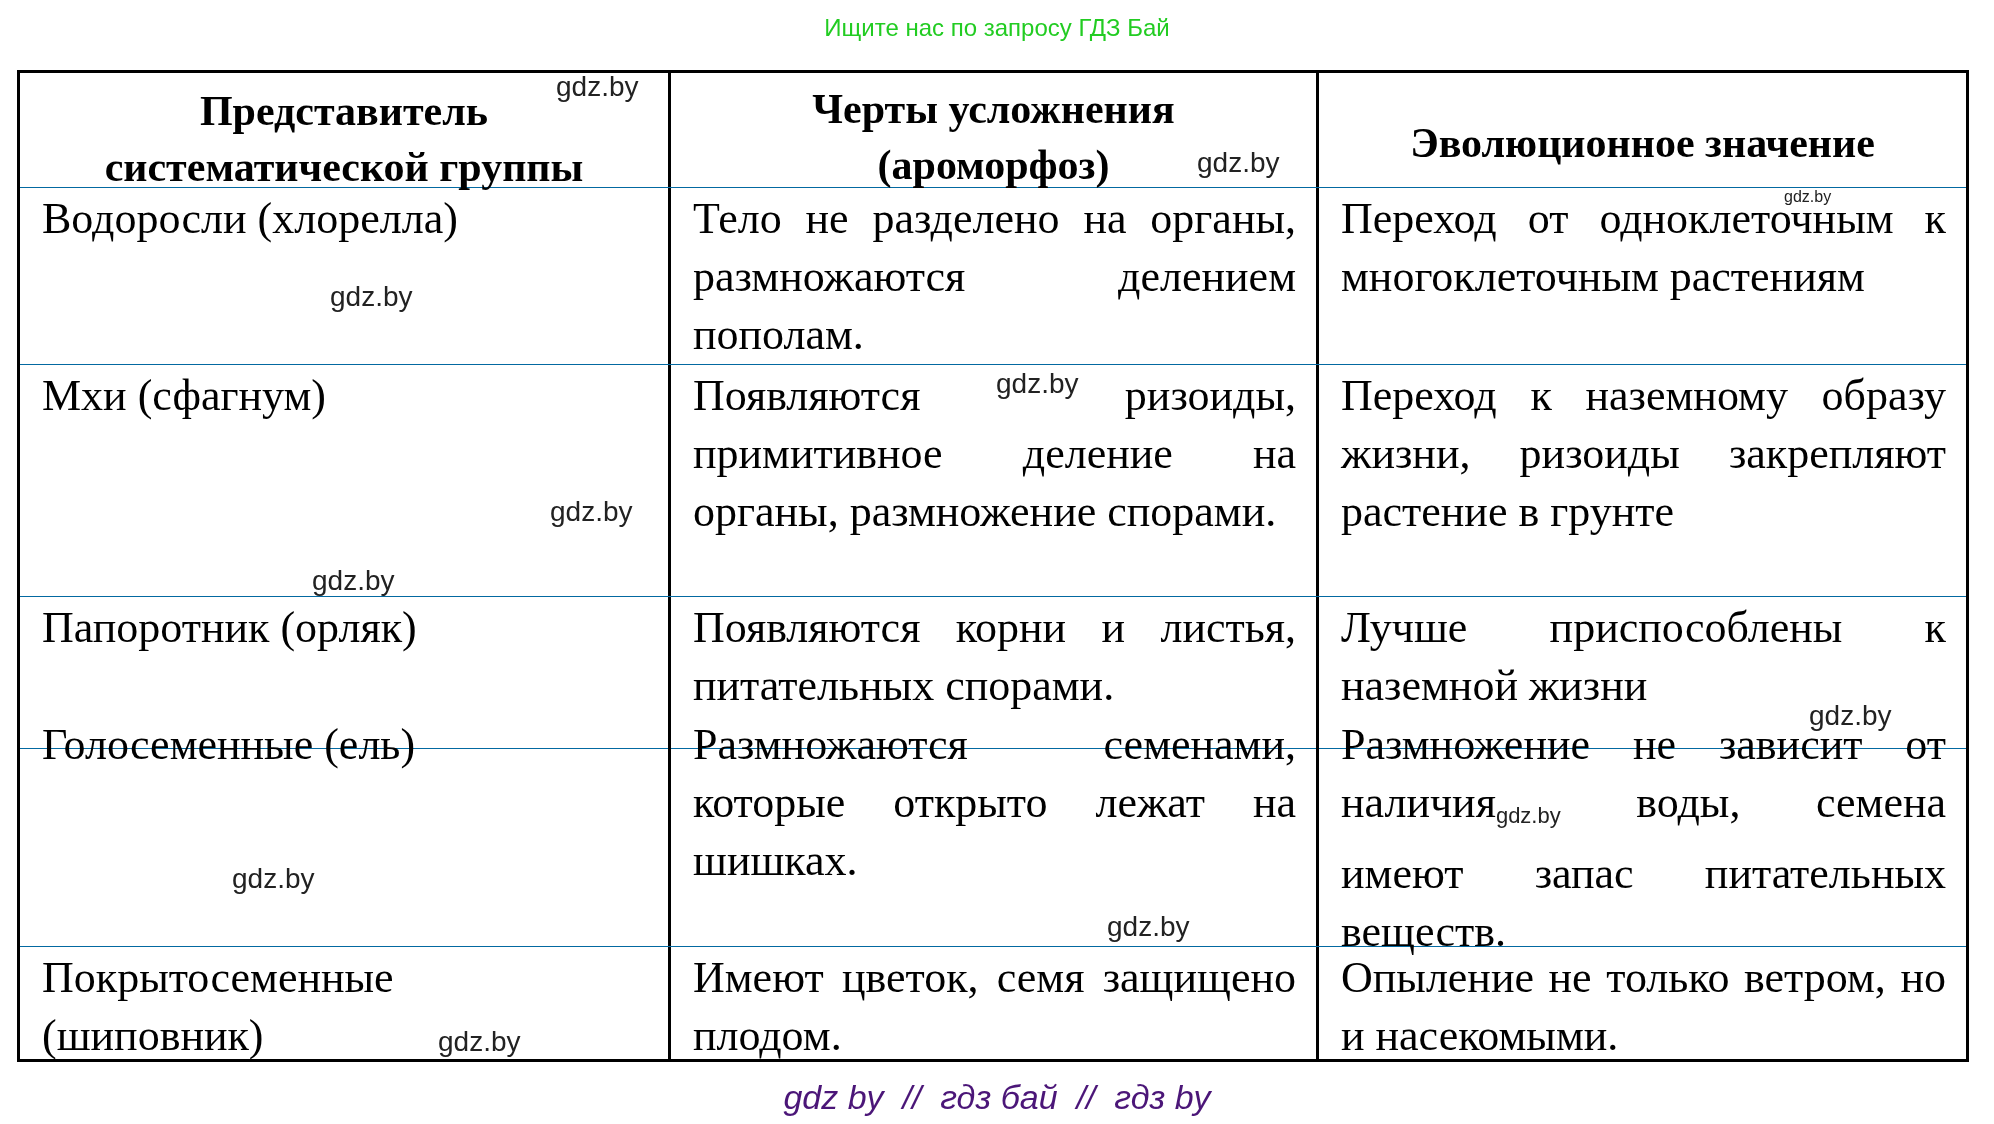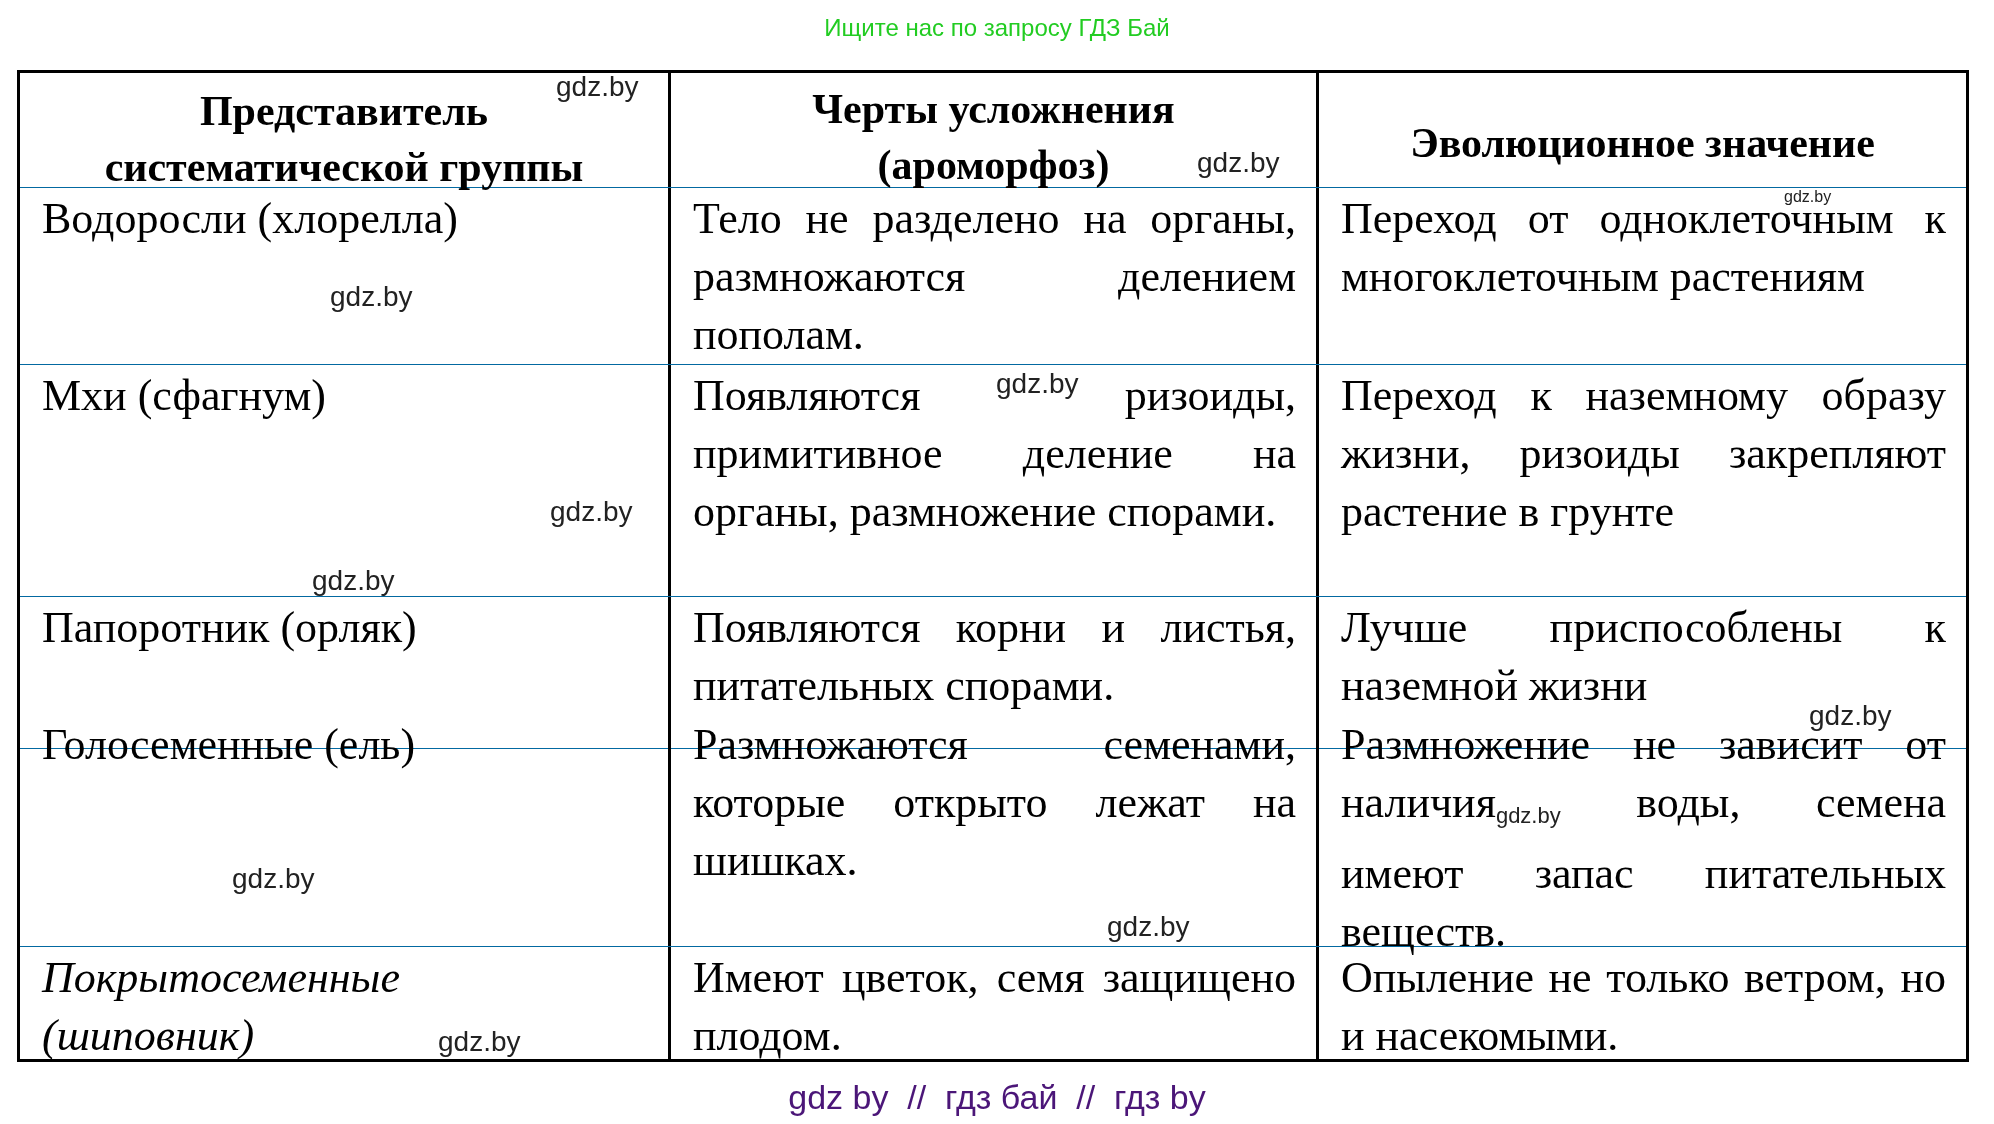--- a/index.html
+++ b/index.html
@@ -33,21 +33,21 @@
   }
   .body .c1 { text-align: left; }
   .wm {
     position: absolute; font-family: "Liberation Sans", sans-serif;
     font-size: 28px; color: #222; white-space: nowrap; font-weight: normal;
   }
   .wm.small { font-size: 16px; }
   .wm.inline { position: relative; font-size: 22px; vertical-align: -6px; }
   .footer {
     position: absolute; left: 0; top: 1078px; width: 1994px; text-align: center;
-    font-family: "Liberation Sans", sans-serif; font-size: 34px; color: #4b1678;
+    font-family: "Liberation Sans", sans-serif; font-size: 34px; color: #4b1678; font-style: italic;
   }
 </style>
 </head>
 <body>
 
 <div class="top-banner">Ищите нас по запросу ГДЗ Бай</div>
 
 <div class="table">
 
   <div class="row head" style="top:0; height:115px;">
@@ -115,21 +115,21 @@
       <span>Размножаются семенами, которые открыто лежат на шишках.</span>
       <span class="wm" style="left:436px; top:184px;">gdz.by</span>
     </div>
     <div class="cell c3">
       <span>Размножение не зависит от наличия</span><span class="wm inline">gdz.by</span><span> воды, семена имеют запас питательных веществ.</span>
     </div>
   </div>
 
   <div class="row body last" style="top:874px; height:112px;">
     <div class="cell c1">
-      <span style="display:block; width:440px;font-style:italic;">Покрытосеменные (шиповник)</span>
+      <span style="display:block; width:440px;">Покрытосеменные (шиповник)</span>
       <span class="wm" style="left:418px; top:66px;">gdz.by</span>
     </div>
     <div class="cell c2">
       <span>Имеют цветок, семя защищено плодом.</span>
     </div>
     <div class="cell c3">
       <span>Опыление не только ветром, но и насекомыми.</span>
     </div>
   </div>
 

